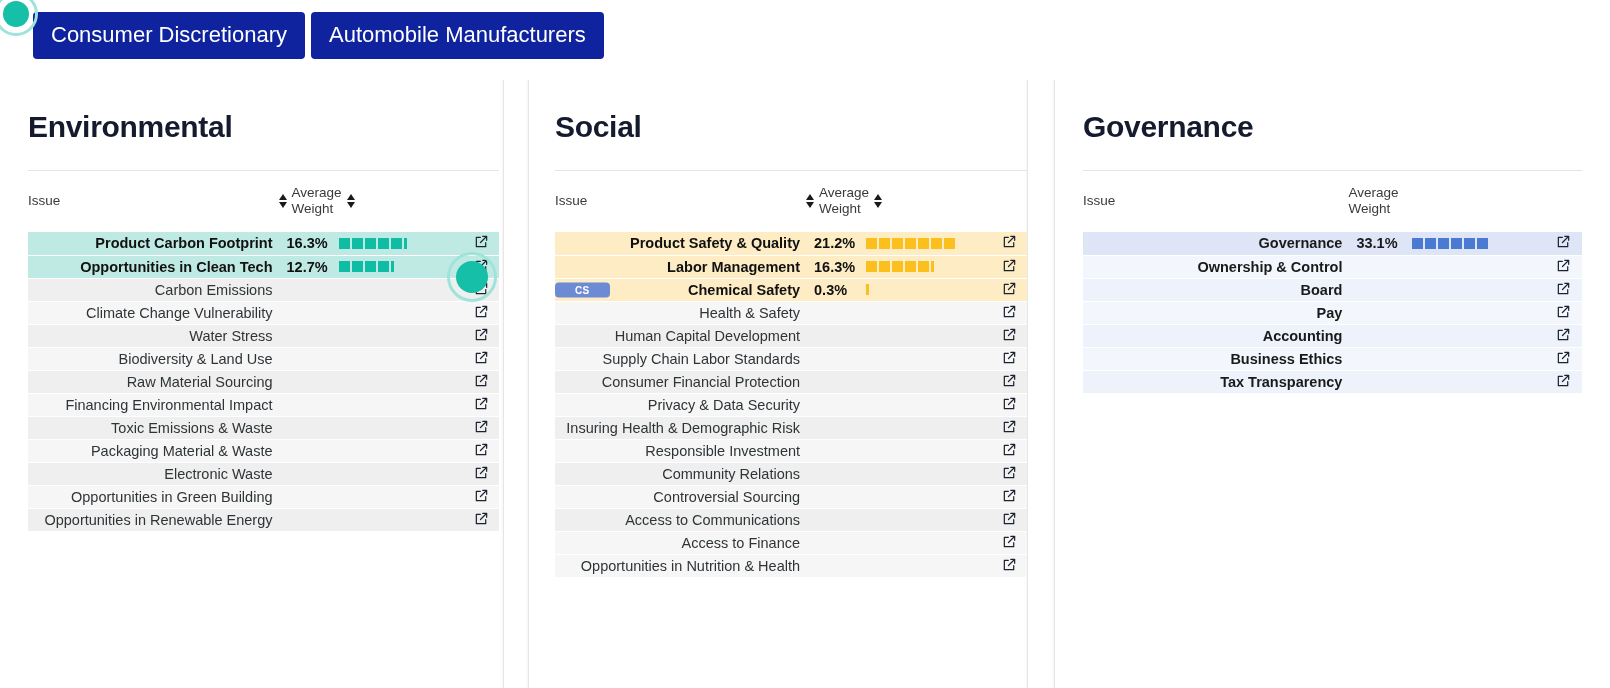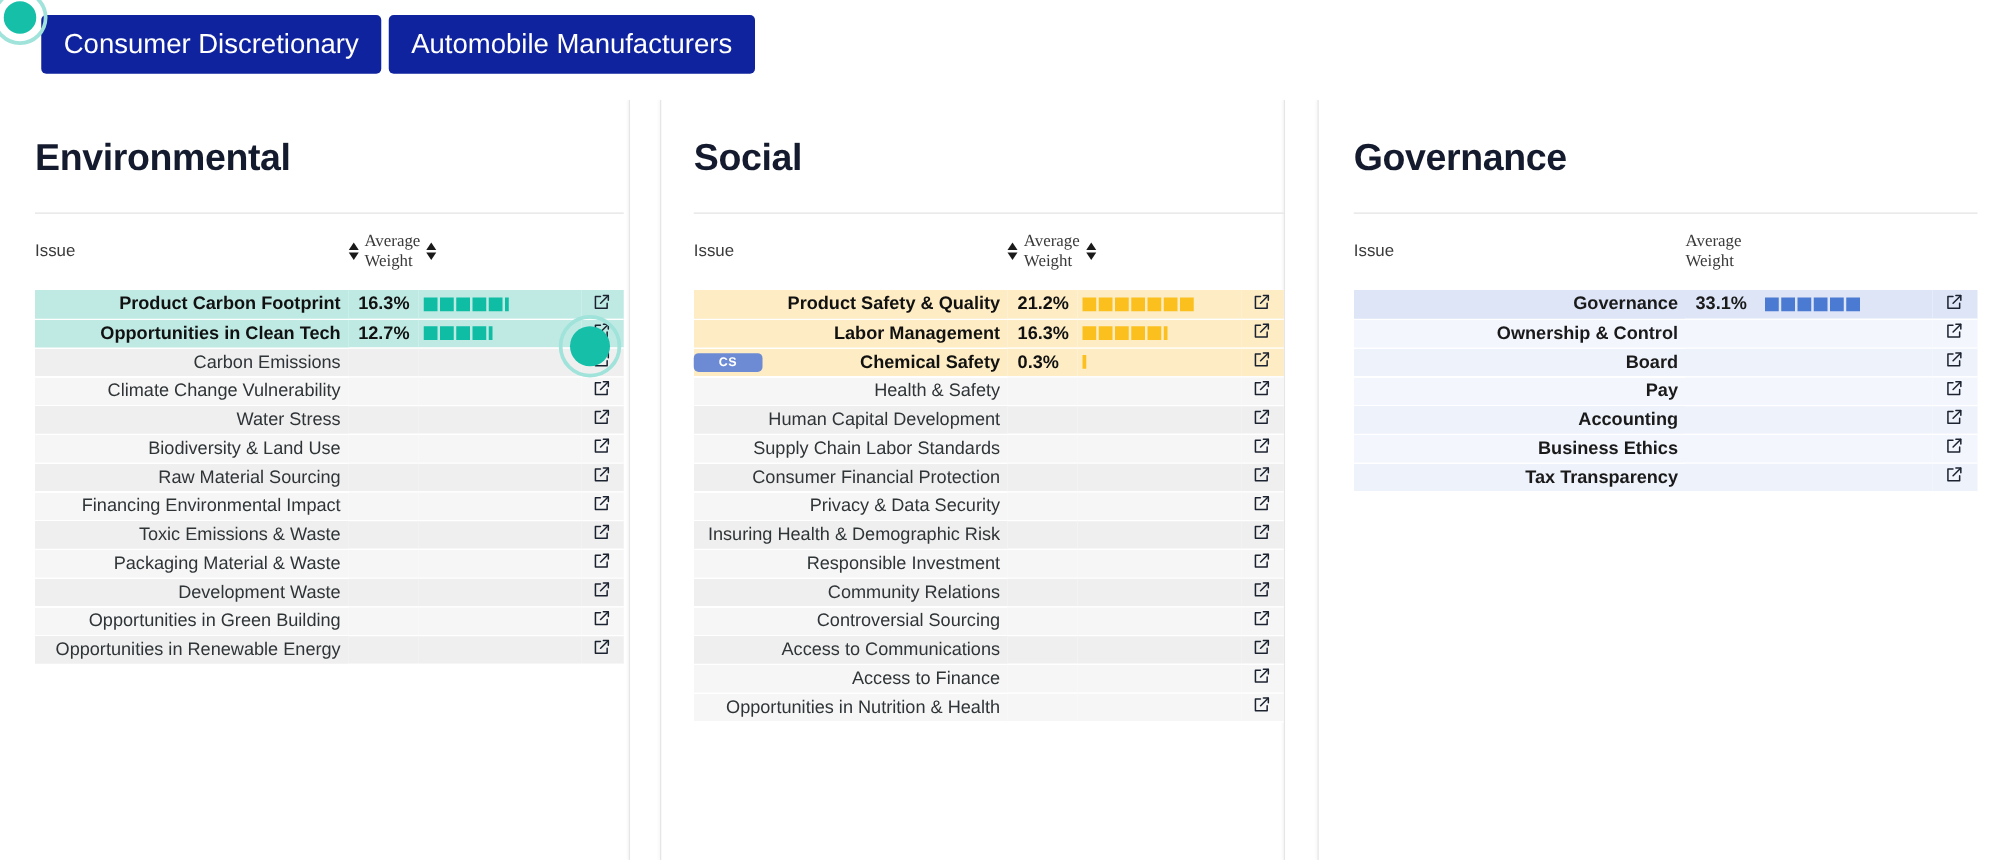--- a/index.html
+++ b/index.html
@@ -128,21 +128,21 @@
     table-layout: fixed;
   }
   table.issues thead th {
     font-weight: normal;
     font-size: 13.5px;
     color: #3a3a3a;
     padding: 14px 0 16px 0;
     vertical-align: middle;
   }
   th.col-issue   { text-align: left; }
-  th.col-weight  { text-align: left; font-family: Liberation Serif, serif; }
+  th.col-weight  { text-align: left; }
   .th-inner {
     display: flex;
     align-items: center;
     gap: 5px;
   }
   .wlabel { line-height: 1.15; }
 
   .sorter {
     display: inline-flex;
     flex-direction: column;
@@ -388,21 +388,21 @@
             <td class="c-issue"><span>Packaging Material &amp; Waste</span></td>
             <td class="c-weight"></td>
             <td class="c-bar"></td>
             <td class="c-link"><span class="extlink"><svg width="15" height="15" viewBox="0 0 16 16" fill="none" stroke="#1c2330" stroke-width="1.3" stroke-linecap="round" stroke-linejoin="round">
                   <path d="M12.5 9.2v4.3H2.5V3.5h4.3"></path>
                   <path d="M9.3 2.5h4.2v4.2"></path>
                   <path d="M6.9 9.1 13.3 2.7"></path>
                 </svg></span></td>
           </tr>
           <tr class="plain">
-            <td class="c-issue"><span>Development Waste</span></td>
+            <td class="c-issue"><span>Electronic Waste</span></td>
             <td class="c-weight"></td>
             <td class="c-bar"></td>
             <td class="c-link"><span class="extlink"><svg width="15" height="15" viewBox="0 0 16 16" fill="none" stroke="#1c2330" stroke-width="1.3" stroke-linecap="round" stroke-linejoin="round">
                   <path d="M12.5 9.2v4.3H2.5V3.5h4.3"></path>
                   <path d="M9.3 2.5h4.2v4.2"></path>
                   <path d="M6.9 9.1 13.3 2.7"></path>
                 </svg></span></td>
           </tr>
           <tr class="plain alt">
             <td class="c-issue"><span>Opportunities in Green Building</span></td>

